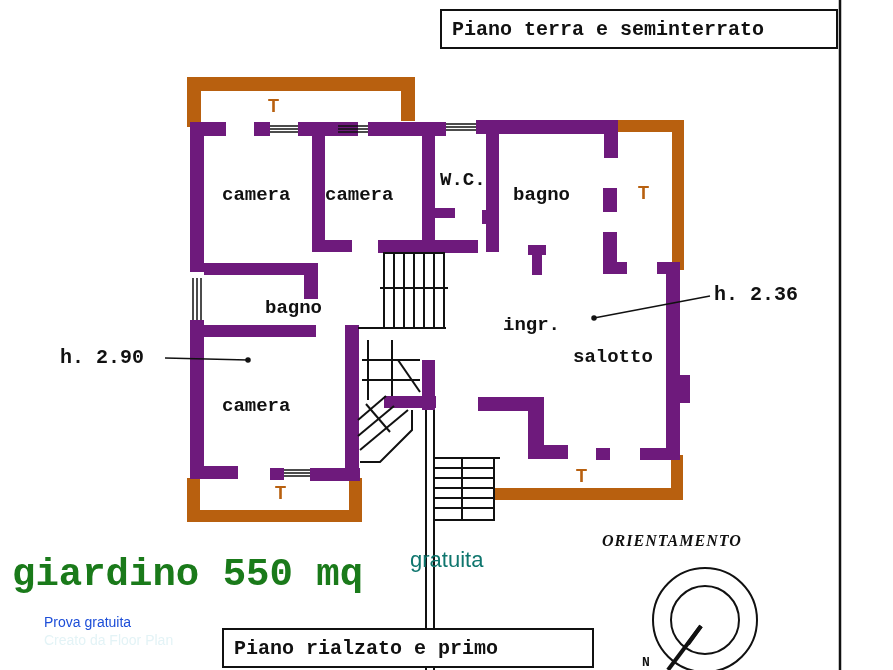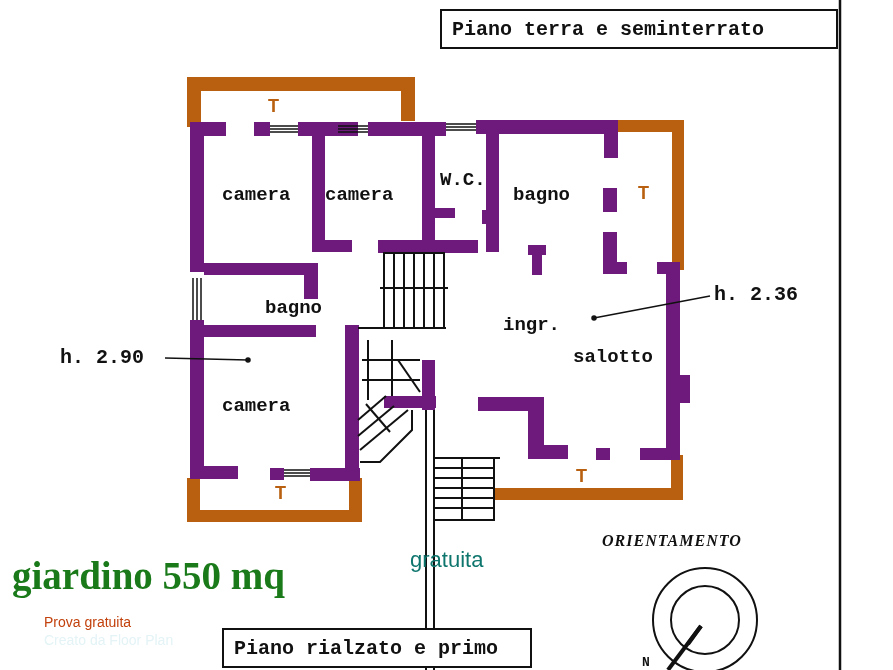--- a/index.html
+++ b/index.html
@@ -1,23 +1,23 @@
 <!DOCTYPE html>
 <html><head>
 <meta charset="utf-8">
 <style>
   html, body { margin: 0; padding: 0; }
   body { width: 893px; height: 670px; background: #ffffff; position: relative; overflow: hidden; }
   .plan { position: absolute; left: 0; top: 0; width: 893px; height: 670px; }
   .lbl { position: absolute; font-family: "Liberation Mono", "DejaVu Sans Mono", monospace; font-weight: bold; color: #111; white-space: nowrap; line-height: 1; }
   .room { font-size: 19px; letter-spacing: 0; }
   .titlebox { position: absolute; border: 2px solid #111; background: #fff; font-family: "Liberation Mono", "DejaVu Sans Mono", monospace; font-weight: bold; font-size: 20px; color: #111; padding: 0 10px; display: flex; align-items: center; box-sizing: border-box; }
-  .garden { position: absolute; left: 12px; top: 553px; font-family: Liberation Serif, serif; font-weight: bold; font-size: 39px; color: #1a7a1a; white-space: nowrap; }
+  .garden { position: absolute; left: 12px; top: 553px; font-family: Liberation Mono, monospace; font-weight: bold; font-size: 39px; color: #1a7a1a; white-space: nowrap; }
   .orient { position: absolute; left: 602px; top: 532px; font-family: "Liberation Serif", "DejaVu Serif", serif; font-style: italic; font-weight: bold; font-size: 16px; color: #111; letter-spacing: 1px; text-align: right; }
-  .wm { position: absolute; font-family: "Liberation Sans", sans-serif; font-size: 14px; color: #c2410c; }
+  .wm { position: absolute; font-family: "Liberation Sans", sans-serif; font-size: 14px; color: #1d4ed8; }
   .height { font-size: 20px; }
   .tmark { position: absolute; font-family: "Liberation Sans", sans-serif; font-weight: bold; font-size: 18px; color: #b8600f; }
 </style>
 </head>
 <body>
 
 <svg class="plan" viewBox="0 0 893 670" xmlns="http://www.w3.org/2000/svg">
 
   <line x1="840" y1="0" x2="840" y2="670" stroke="#111" stroke-width="2.5"></line>
 
@@ -153,21 +153,21 @@
     <circle cx="705" cy="620" r="52" stroke-width="2"></circle>
     <circle cx="705" cy="620" r="34" stroke-width="2"></circle>
     <line x1="701" y1="626" x2="668" y2="670" stroke-width="4"></line>
     <line x1="701" y1="626" x2="688" y2="644" stroke-width="4"></line>
   </g>
 </svg>
 
 <div class="titlebox" style="left:440px; top:9px; width:398px; height:40px;">
   <span>Piano terra e seminterrato</span>
 </div>
-<div class="titlebox" style="left:222px; top:628px; width:310px; height:40px;">
+<div class="titlebox" style="left:222px; top:628px; width:372px; height:40px;">
   <span>Piano rialzato e primo</span>
 </div>
 
 <span class="lbl room" style="left:222px; top:186px;">camera</span>
 <span class="lbl room" style="left:325px; top:186px;">camera</span>
 <span class="lbl room" style="left:440px; top:171px;">W.C.</span>
 <span class="lbl room" style="left:513px; top:186px;">bagno</span>
 <span class="lbl room" style="left:222px; top:299px;margin-left:43px;">bagno</span>
 <span class="lbl room" style="left:455px; top:316px;margin-left:48px;">ingr.</span>
 <span class="lbl room" style="left:542px; top:348px;margin-left:31px;">salotto</span>

